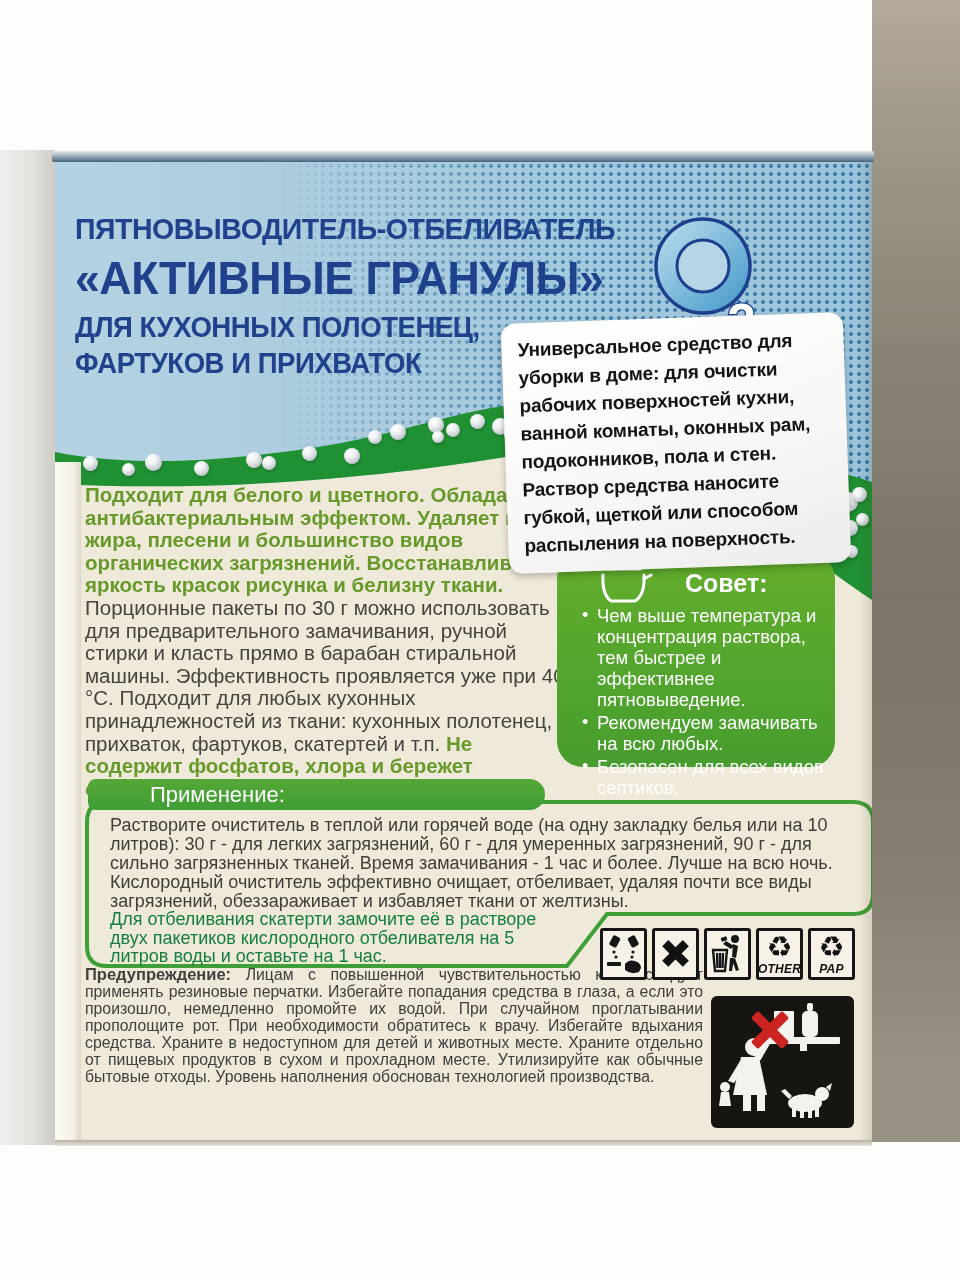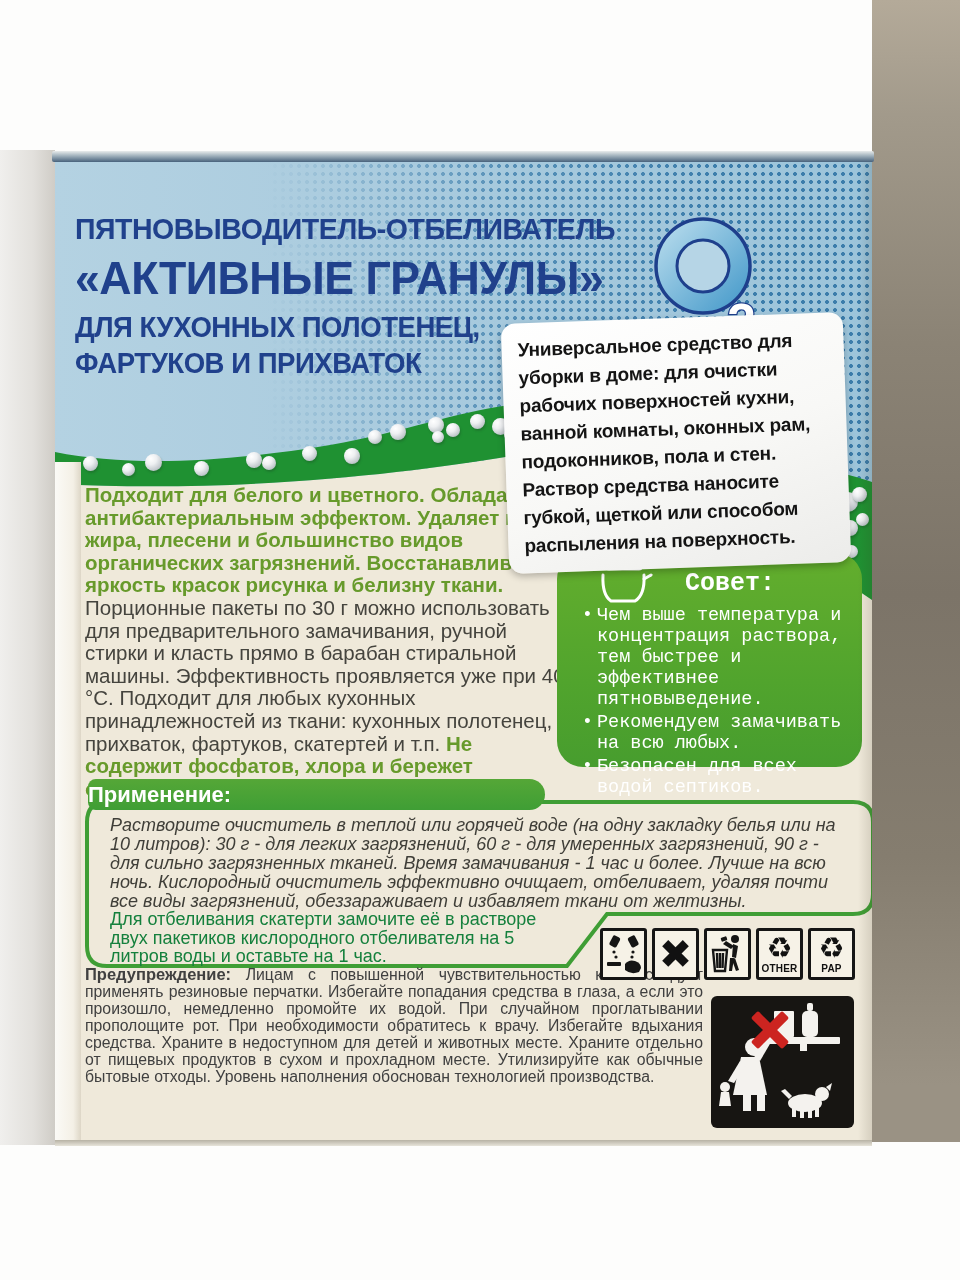--- a/index.html
+++ b/index.html
@@ -48,55 +48,55 @@
   
   .side-strip{position:absolute;left:0;top:300px;width:26px;height:678px;z-index:5;
               background:linear-gradient(90deg,#fbfaf6 0%,#f4f0e6 70%,#ddd6c6 100%);}
 
   
   .description{position:absolute;left:30px;top:322px;width:484px;z-index:3;
                font-size:20.5px;line-height:22.6px;color:#45443e;}
   .green-bold{color:#679a2b;font-weight:bold;}
 
   
-  .tips-box{position:absolute;left:502px;top:391px;width:305px;height:214px;z-index:4;
+  .tips-box{position:absolute;left:502px;top:391px;width:278px;height:214px;z-index:4;
             background:linear-gradient(180deg,#63ae2d 0%,#51a42d 60%,#479d2e 100%);
-            border-radius:26px;color:#fff;font-family:Liberation Mono, monospace;}
+            border-radius:26px;color:#fff;}
   .tips-title{position:absolute;left:128px;top:16px;font-size:25px;font-weight:bold;}
   .tips-list{position:absolute;left:14px;top:52px;margin:0;padding:0 10px 0 18px;
              font-size:18.5px;line-height:21px;list-style:none;}
   .tips-list li{position:relative;margin-bottom:2px;margin-left:8px;}
   .tips-list li::before{content:"•";position:absolute;left:-15px;top:0;font-size:18px;}
   .tub-icon{position:absolute;left:38px;top:-8px;}
 
   
   .sticker{position:absolute;left:450px;top:156px;width:342px;height:250px;z-index:6;
            background:linear-gradient(160deg,#ffffff 0%,#f8f8f6 55%,#ececea 100%);
            border-radius:14px;transform:rotate(-2deg);
            box-shadow:0 3px 7px rgba(0,0,0,.25);
            color:#141414;font-weight:bold;font-size:19px;line-height:28px;
            padding:13px 0 0 16px;box-sizing:border-box;white-space:pre-line;letter-spacing:-.2px;}
 
   
   .usage-border{position:absolute;left:30px;top:638px;z-index:3;}
   .usage-header{position:absolute;left:33px;top:617px;width:457px;height:31px;z-index:4;
                 background:linear-gradient(180deg,#55a737,#3f9e35);
                 border-radius:8px 16px 16px 8px;color:#fff;font-size:22px;line-height:31px;}
-  .usage-header span{font-weight:bold;}
+  .usage-header span{margin-left:62px;}
   .usage-p1{position:absolute;left:55px;top:654px;width:740px;z-index:4;
-            font-size:18px;line-height:19px;color:#3f3e38;font-style:italic;}
+            font-size:18px;line-height:19px;color:#3f3e38;}
   .usage-p2{position:absolute;left:55px;top:748px;width:450px;z-index:4;
             font-size:18px;line-height:18.6px;color:#15803d;}
 
   
   .icon-row{position:absolute;left:545px;top:766px;z-index:5;display:flex;gap:5px;}
   .care-icon{width:47px;height:52px;background:#f6f2e7;border:3px solid #151515;border-radius:3px;
              box-sizing:border-box;display:flex;flex-direction:column;align-items:center;justify-content:center;color:#111;}
   .recycle-glyph{font-family:"DejaVu Sans",sans-serif;font-size:29px;line-height:29px;font-weight:bold;}
-  .recycle-label{font-size:10px;font-weight:bold;letter-spacing:.2px;}
+  .recycle-label{font-size:12px;font-weight:bold;letter-spacing:.2px;font-style:italic;}
   .x-glyph{font-size:40px;font-weight:bold;font-family:"DejaVu Sans",sans-serif;line-height:40px;}
 
   
   .warning{position:absolute;left:30px;top:804px;width:618px;z-index:3;
            text-align:justify;font-size:15.8px;line-height:17px;color:#404040;}
   .warning b{font-size:16.5px;}
 
   
   .pictogram{position:absolute;left:655px;top:833px;z-index:4;}
 </style>
@@ -155,21 +155,21 @@
           <line x1="24" y1="6" x2="24" y2="20"></line>
           <line x1="34" y1="6" x2="34" y2="20"></line>
           <path d="M8,30 Q7,50 16,56 L40,56 Q50,50 49,30"></path>
           <path d="M49,34 L56,30"></path>
         </g>
       </svg>
       <div class="tips-title">Совет:</div>
       <ul class="tips-list">
         <li>Чем выше температура и концентрация раствора, тем быстрее и эффективнее пятновыведение.</li>
         <li>Рекомендуем замачивать на всю любых.</li>
-        <li>Безопасен для всех водой септиков.</li>
+        <li>Безопасен для всех видов септиков.</li>
       </ul>
     </div>
 
     <div class="sticker">Универсальное средство для
 уборки в доме: для очистки
 рабочих поверхностей кухни,
 ванной комнаты, оконных рам,
 подоконников, пола и стен.
 Раствор средства наносите
 губкой, щеткой или способом

